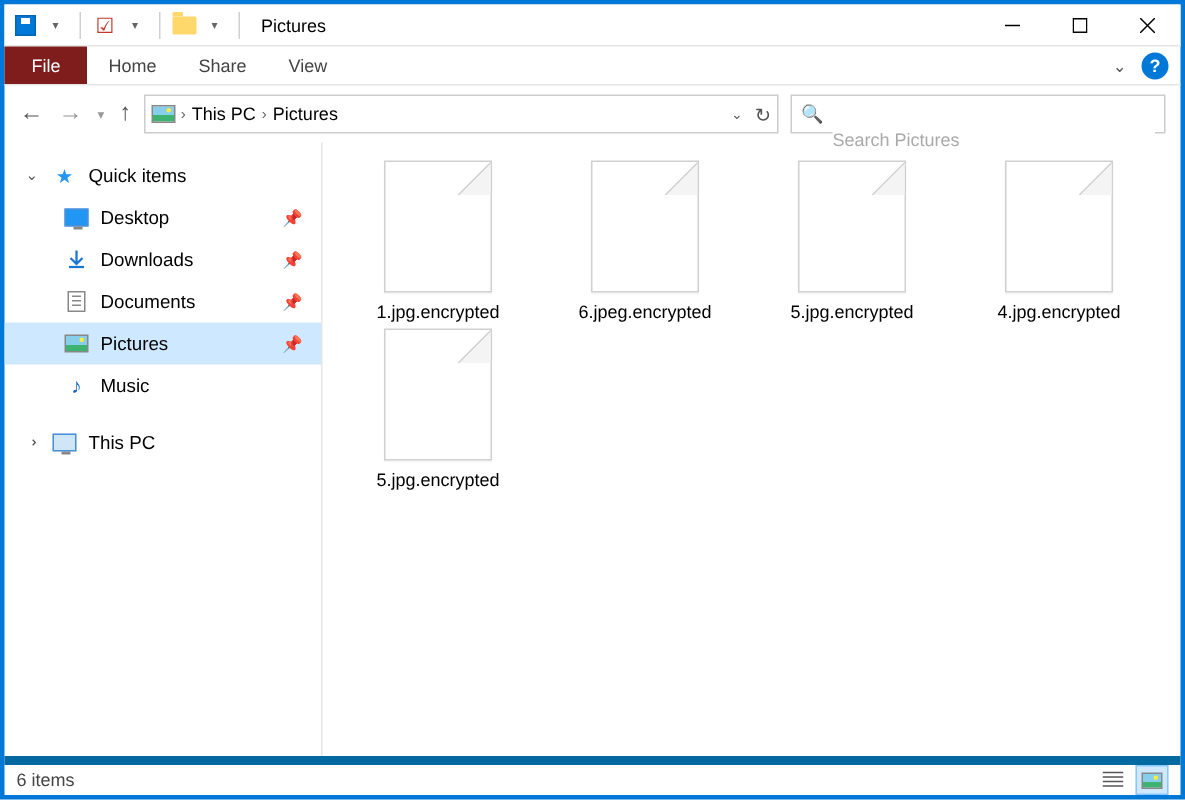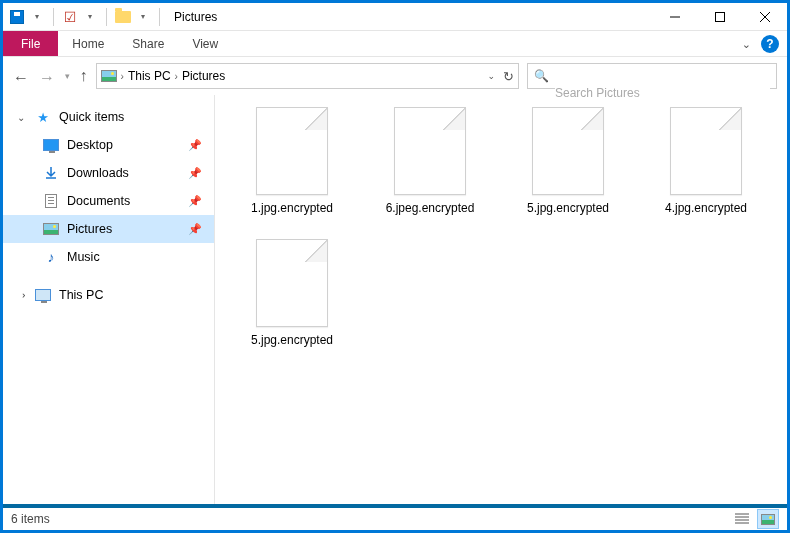--- a/index.html
+++ b/index.html
@@ -11,21 +11,21 @@
     .tb-left { display: flex; align-items: center; gap: 4px; padding-left: 6px; }
     .tb-icon { width: 16px; height: 16px; display: inline-flex; align-items: center; justify-content: center; }
     .tb-sep { width: 1px; height: 18px; background: #d0d0d0; margin: 0 4px; }
     .tb-title { font-size: 12px; color: #000; margin-left: 6px; }
     .tb-controls { position: absolute; right: 0; top: 0; display: flex; }
     .tb-btn { width: 45px; height: 28px; display: flex; align-items: center; justify-content: center; font-size: 11px; color: #000; }
     .tb-btn svg { width: 10px; height: 10px; }
 
     
     .ribbon-row { display: flex; align-items: stretch; height: 26px; position: relative; border-bottom: 1px solid #e5e5e5; }
-    .file-tab { background: #be185d; color: #fff; font-size: 12px; padding: 0 18px; display: flex; align-items: center; }
+    .file-tab { background: #7f1d1d; color: #fff; font-size: 12px; padding: 0 18px; display: flex; align-items: center; }
     .r-tab { font-size: 12px; color: #444; padding: 0 14px; display: flex; align-items: center; }
     .ribbon-right { position: absolute; right: 8px; top: 0; height: 26px; display: flex; align-items: center; gap: 10px; }
     .help-icon { width: 18px; height: 18px; border-radius: 50%; background: #0078d7; color: #fff; font-size: 12px; font-weight: bold; display: flex; align-items: center; justify-content: center; }
 
     
     .nav-row { display: flex; align-items: center; padding: 6px 10px; gap: 8px; }
     .nav-arrows { display: flex; align-items: center; gap: 10px; color: #999; }
     .nav-arrows .active { color: #555; }
     .addr-bar { flex: 1; height: 26px; border: 1px solid #ccc; display: flex; align-items: center; padding: 0 4px; gap: 4px; }
     .crumb { font-size: 12px; display: flex; align-items: center; gap: 4px; }
@@ -41,28 +41,28 @@
     .sidebar { width: 212px; border-right: 1px solid #e5e5e5; padding: 8px 0; overflow: hidden; }
     .nav-item { display: flex; align-items: center; height: 28px; padding: 0 8px 0 32px; font-size: 12.5px; color: #000; position: relative; }
     .nav-item.indent { padding-left: 40px; }
     .nav-item.selected { background: #cde8ff; }
     .nav-caret { position: absolute; left: 14px; font-size: 10px; color: #555; }
     .nav-icon { width: 16px; height: 16px; margin-right: 8px; display: inline-flex; align-items: center; justify-content: center; }
     .pin { position: absolute; right: 12px; color: #888; font-size: 11px; }
     .nav-spacer { height: 10px; }
 
     .content { flex: 1; padding: 12px 4px 4px 12px; overflow: auto; }
-    .grid { display: grid; grid-template-columns: repeat(4, 130px); gap: 24px 8px; }
+    .grid { display: grid; grid-template-columns: repeat(4, 130px); gap: 4px 8px; }
     .file { width: 130px; display: flex; flex-direction: column; align-items: center; gap: 6px; }
     .file-thumb { width: 72px; height: 88px; background: #fff; border: 1px solid #d0d0d0; position: relative; box-shadow: 0 1px 1px rgba(0,0,0,.06); }
     .file-thumb::before { content: ""; position: absolute; top: 0; right: 0; width: 22px; height: 22px; background: linear-gradient(135deg, #fff 0 49%, #d0d0d0 50% 52%, #f4f4f4 53% 100%); }
     .file-name { font-size: 12px; color: #000; text-align: center; word-break: break-word; }
 
     
-    .statusbar { height: 26px; border-top: 4px solid #0369a1; display: flex; align-items: center; padding: 0 8px; font-size: 12px; color: #444; }
+    .statusbar { height: 26px; border-top: 6px solid #0369a1; display: flex; align-items: center; padding: 0 8px; font-size: 12px; color: #444; }
     .sb-right { margin-left: auto; display: flex; gap: 4px; }
     .view-btn { width: 22px; height: 20px; border: 1px solid transparent; display: flex; align-items: center; justify-content: center; }
     .view-btn.active { background: #cde8ff; border: 1px solid #8cc8f7; }
 
     
     .i-pic { width:16px;height:12px;background:linear-gradient(#87ceeb 60%,#3cb371 60%);border:1px solid #888;position:relative;}
     .i-pic::after{content:"";position:absolute;top:1px;right:2px;width:3px;height:3px;background:#ffeb3b;border-radius:50%;}
     .i-folder{width:16px;height:12px;background:#ffd86b;border-radius:1px;position:relative;}
     .i-folder::before{content:"";position:absolute;top:-3px;left:0;width:7px;height:3px;background:#ffd86b;border-radius:1px 1px 0 0;}
     .i-monitor{width:16px;height:12px;border:1px solid #4a90d9;background:#cfe6f7;position:relative;}

